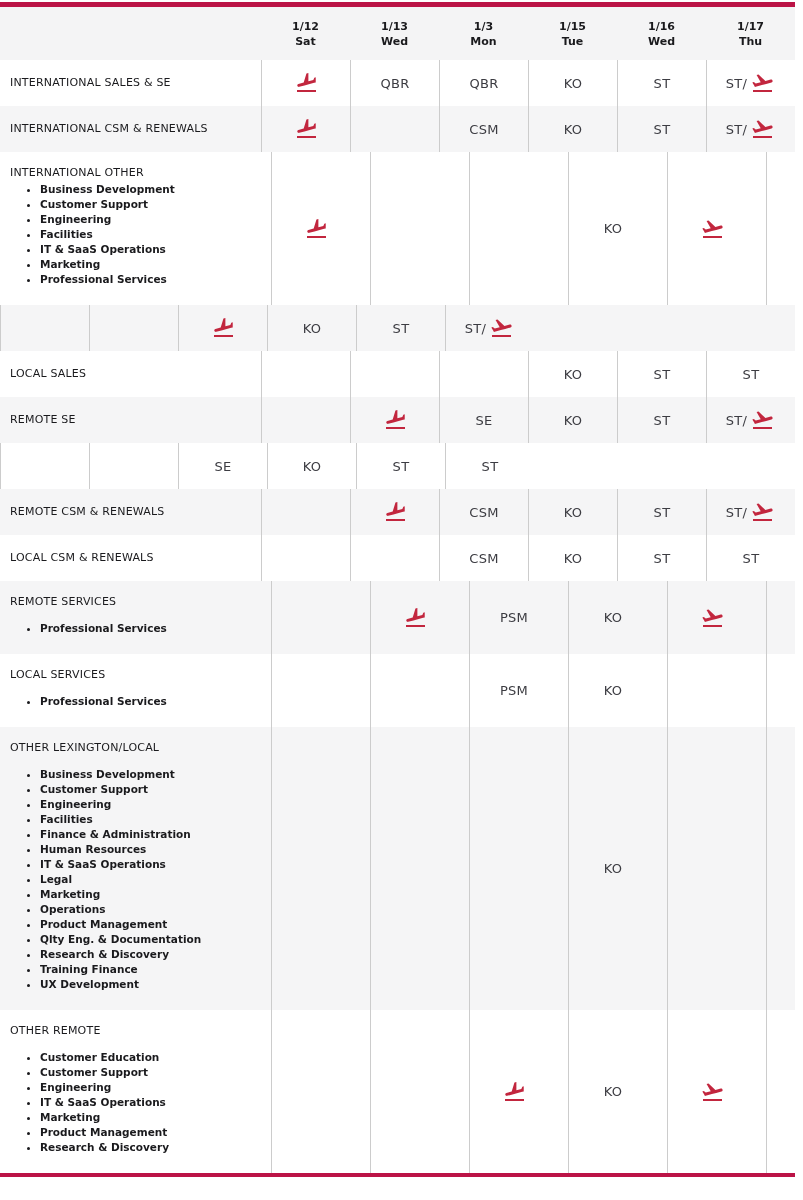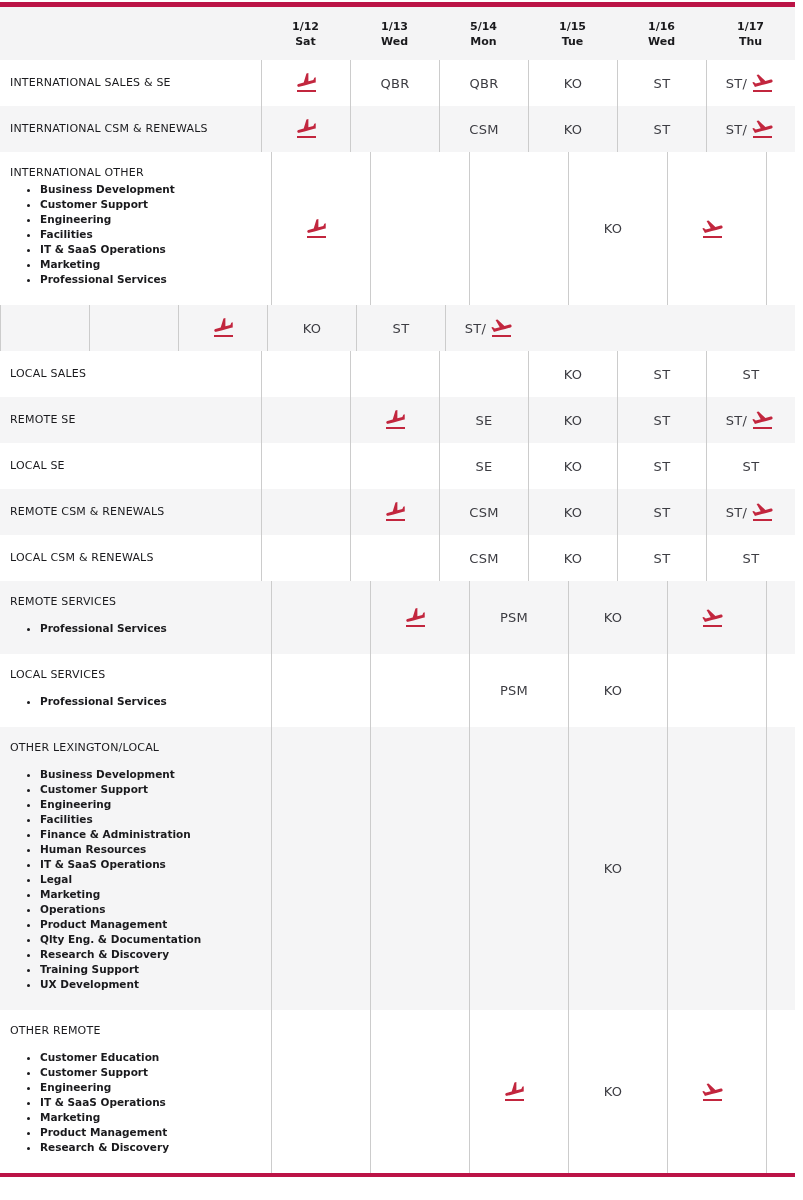--- a/index.html
+++ b/index.html
@@ -50,21 +50,21 @@
 
     <div class="day-head">
           <div>1/12</div>
           <div>Sat</div>
         </div>
         <div class="day-head">
           <div>1/13</div>
           <div>Wed</div>
         </div>
         <div class="day-head">
-          <div>5/14</div>
+          <div>1/3</div>
           <div>Mon</div>
         </div>
         <div class="day-head">
           <div>1/15</div>
           <div>Tue</div>
         </div>
         <div class="day-head">
           <div>1/16</div>
           <div>Wed</div>
         </div>
@@ -237,23 +237,20 @@
           <div class="day-cell">
             <span class="code">ST/</span>
             <span class="plane plane-departure">
               <svg viewBox="0 0 24 24" aria-hidden="true">
                 <path d="M2.5 19h19v2H2.5zM22.07 9.64c-.21-.8-1.04-1.28-1.84-1.06l-5.31 1.42-6.9-6.43-1.93.51 4.14 7.17-4.97 1.33-1.97-1.54-1.45.39 1.82 3.16.77 1.33 1.6-.43 5.31-1.42 4.35-1.16 5.31-1.43c.81-.22 1.28-1.04 1.07-1.84z"></path>
               </svg>
             </span>
           </div>
         </div>
         <div class="row">
-          <div class="label-cell">
-            <div class="row-title">LOCAL SE</div>
-          </div>
           <div class="day-cell"></div>
           <div class="day-cell"></div>
           <div class="day-cell">
             <span class="code">SE</span>
           </div>
           <div class="day-cell">
             <span class="code">KO</span>
           </div>
           <div class="day-cell">
             <span class="code">ST</span>
@@ -369,21 +366,21 @@
               <li>Facilities</li>
               <li>Finance &amp; Administration</li>
               <li>Human Resources</li>
               <li>IT &amp; SaaS Operations</li>
               <li>Legal</li>
               <li>Marketing</li>
               <li>Operations</li>
               <li>Product Management</li>
               <li>Qlty Eng. &amp; Documentation</li>
               <li>Research &amp; Discovery</li>
-              <li>Training Support</li>
+              <li>Training Finance</li>
               <li>UX Development</li>
             </ul>
           </div>
           <div class="day-cell"></div>
           <div class="day-cell"></div>
           <div class="day-cell"></div>
           <div class="day-cell">
             <span class="code">KO</span>
           </div>
           <div class="day-cell"></div>

